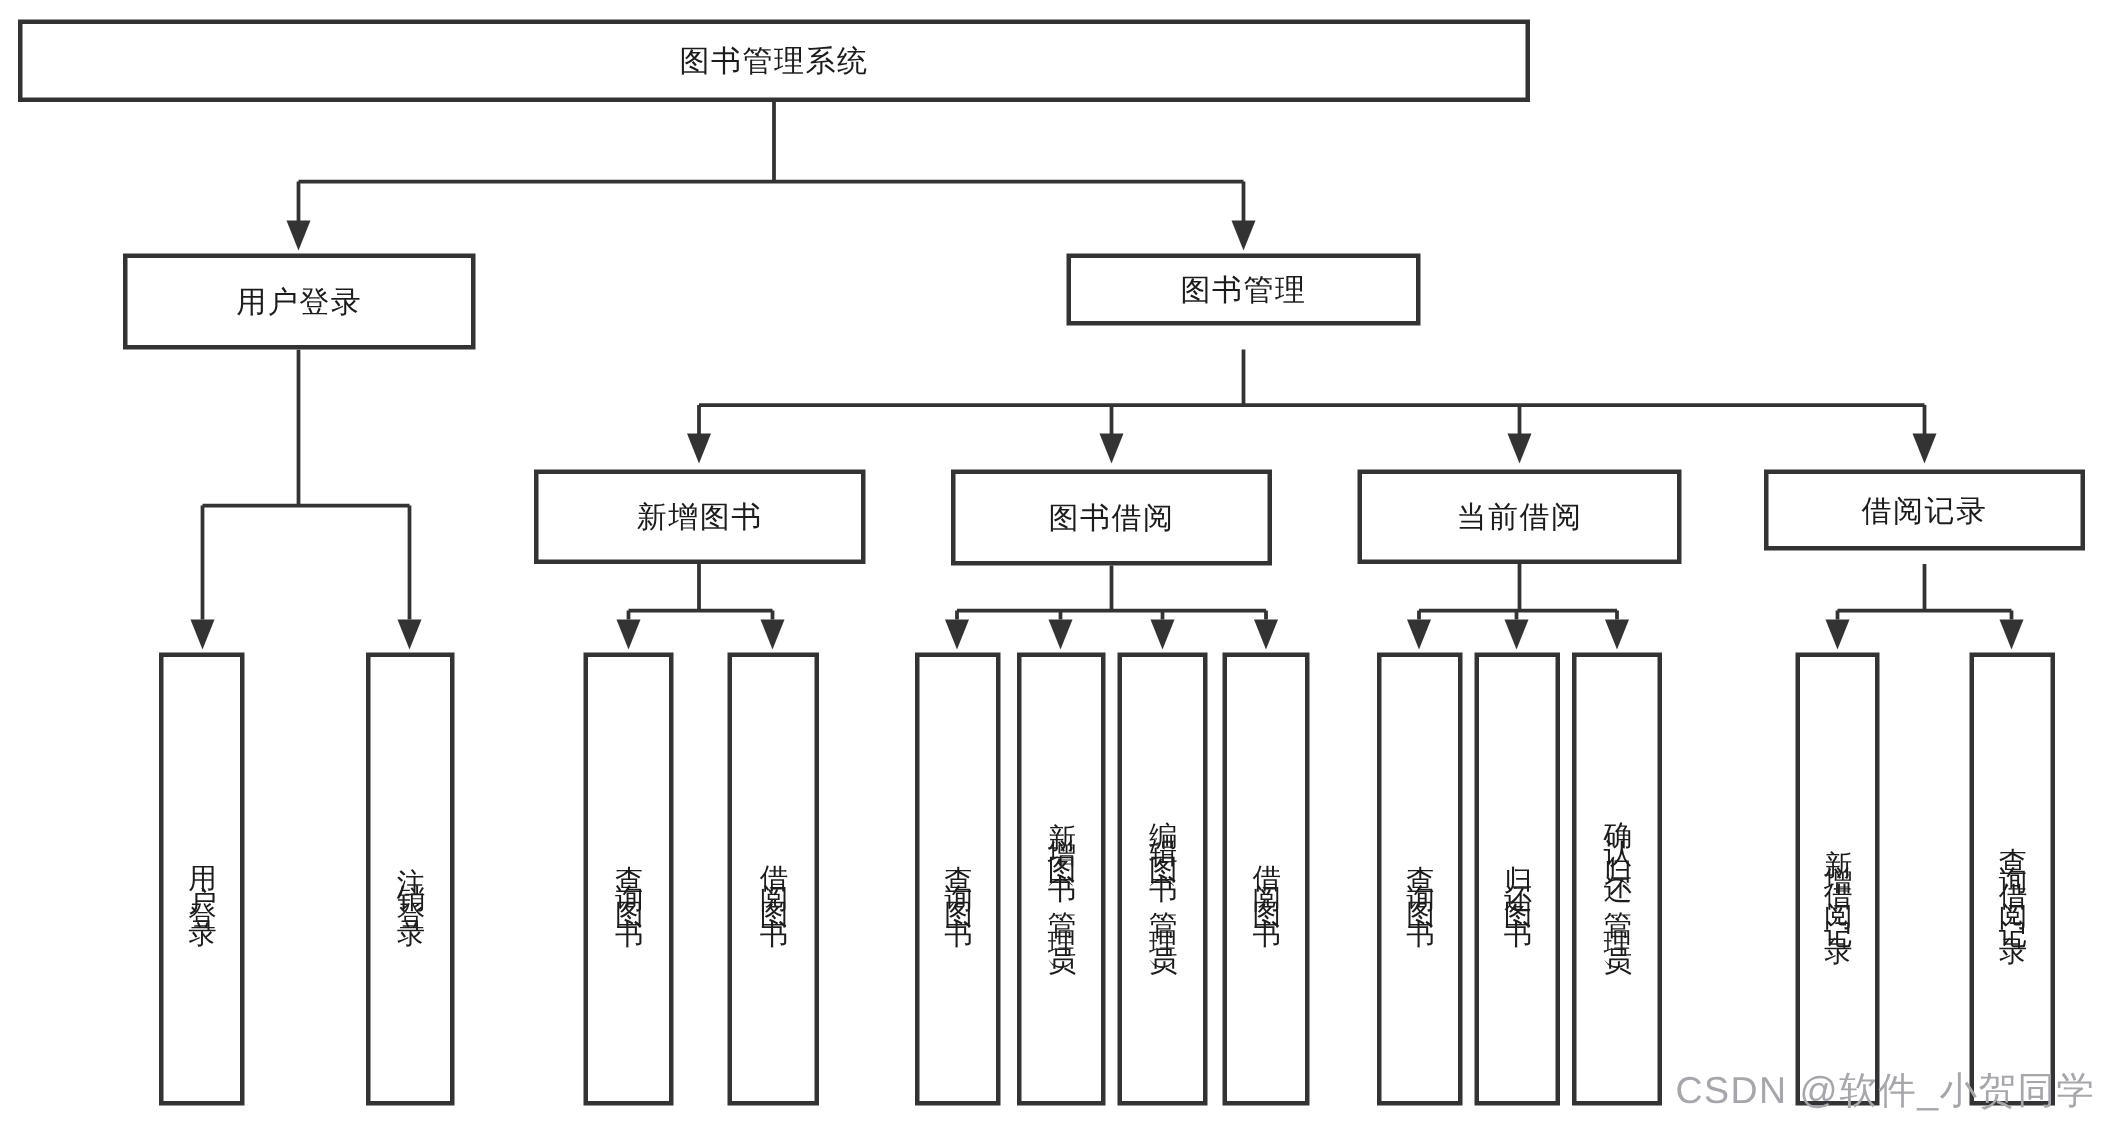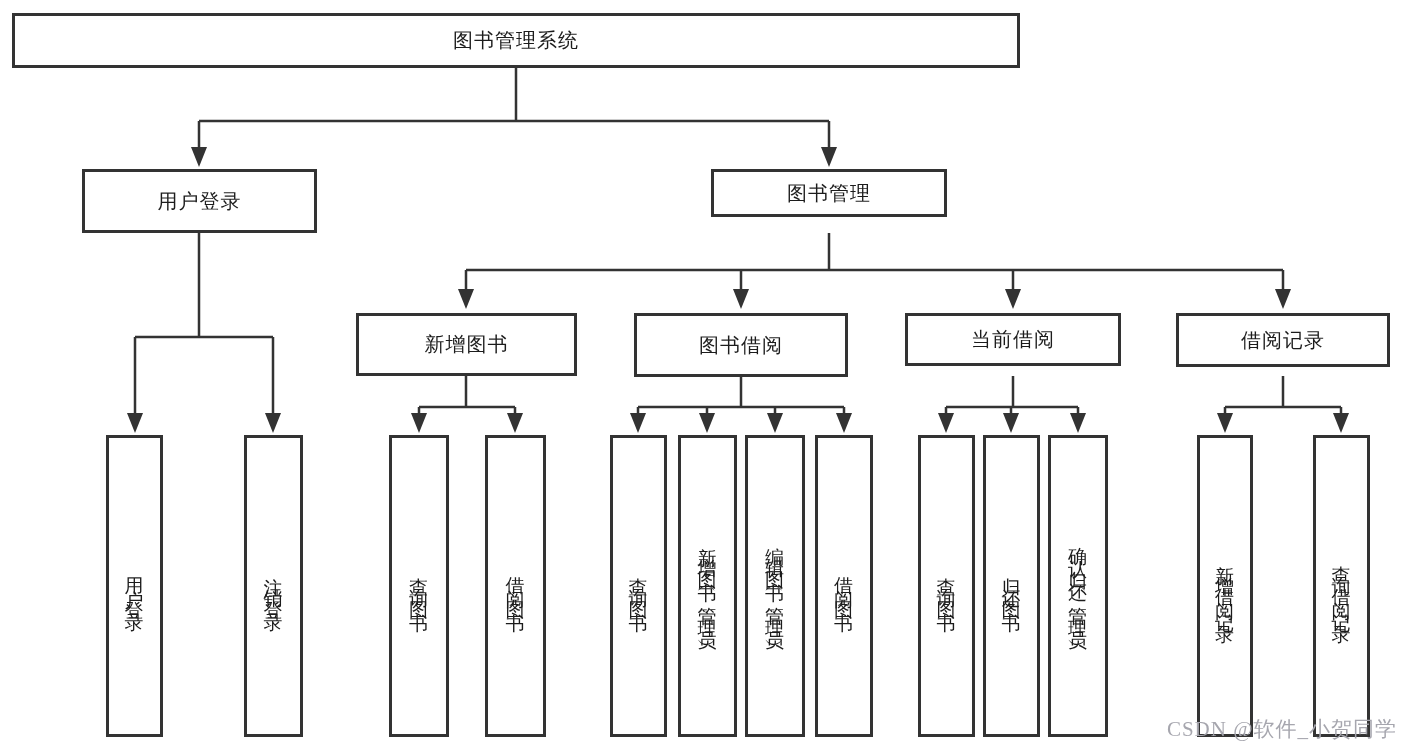--- a/index.html
+++ b/index.html
@@ -25,21 +25,21 @@
   .vtext{
     writing-mode:vertical-rl;
     text-orientation:mixed;
     font-size:19px;
     letter-spacing:12px;
     line-height:1;
     white-space:nowrap;
   }
   .watermark{
     position:absolute;right:8px;bottom:4px;z-index:3;
-    font-size:21px;color:#a6a6ae;letter-spacing:1px;font-family:Liberation Serif, serif;
+    font-size:25px;color:#a6a6ae;letter-spacing:1px;
   }
 </style>
 </head>
 <body>
 
 <div id="canvas">
 
   <svg class="connectors" width="1405" height="747" viewBox="0 0 1405 747">
     <g stroke="#333333" stroke-width="2.5" fill="none">
 
@@ -90,21 +90,21 @@
   <div class="node" style="left:711px;top:169px;width:236px;height:48px">
     <span class="hlabel">图书管理</span>
   </div>
 
   <div class="node" style="left:356px;top:313px;width:221px;height:63px">
     <span class="hlabel">新增图书</span>
   </div>
   <div class="node" style="left:634px;top:313px;width:214px;height:64px">
     <span class="hlabel">图书借阅</span>
   </div>
-  <div class="node" style="left:905px;top:313px;width:216px;height:53px">
+  <div class="node" style="left:905px;top:313px;width:216px;height:63px">
     <span class="hlabel">当前借阅</span>
   </div>
   <div class="node" style="left:1176px;top:313px;width:214px;height:54px">
     <span class="hlabel">借阅记录</span>
   </div>
 
   <div class="node leaf" style="left:106px;width:57px">
     <span class="vtext">用户登录</span>
   </div>
   <div class="node leaf" style="left:244px;width:59px">

